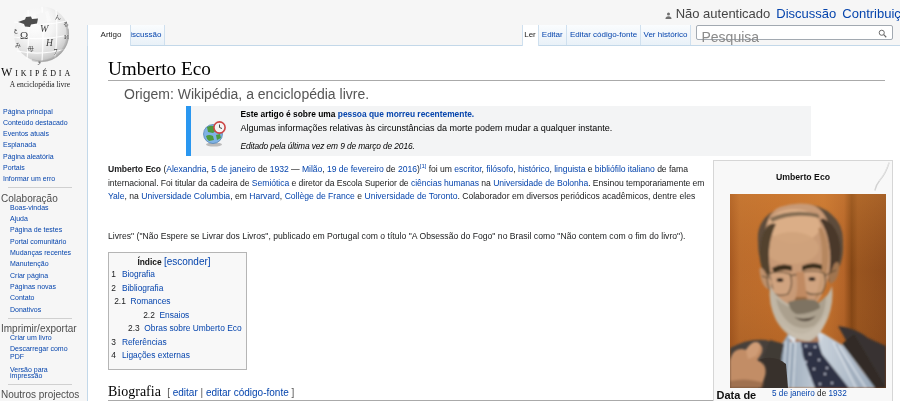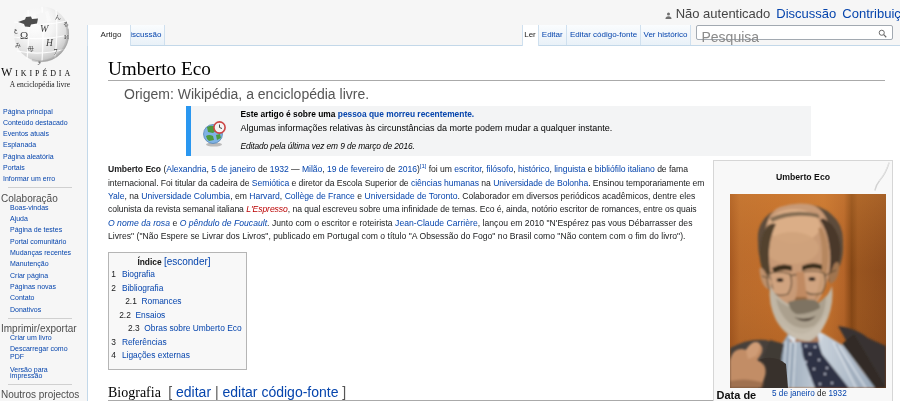--- a/index.html
+++ b/index.html
@@ -130,38 +130,38 @@
 <div class="abs" style="left:240.5px;top:108.3px;font-size:8.4px;line-height:13.7px;color:#000">
 <b>Este artigo é sobre uma <a style="color:#0645ad">pessoa que morreu recentemente.</a></b><br>
 <span style="font-size:9px">Algumas informações relativas às circunstâncias da morte podem mudar a qualquer instante.</span>
 </div>
 <div class="abs" style="left:240.5px;top:140.5px;font-size:8.4px;color:#000"><i style="letter-spacing:-0.12px">Editado pela última vez em 9 de março de 2016.</i></div>
 
 <div class="abs" style="left:108px;top:163.1px;font-size:8.6px;line-height:13.46px;color:#202122">
 <span style="letter-spacing:-0.04px"><b>Umberto Eco</b> (<a>Alexandria</a>, <a>5 de janeiro</a> de <a>1932</a> — <a>Milão</a>, <a>19 de fevereiro</a> de <a>2016</a>)<sup style="font-size:6px;line-height:0"><a>[1]</a></sup> foi um <a>escritor</a>, <a>filósofo</a>, <a>histórico</a>, <a>linguista</a> e <a>bibliófilo</a> <a>italiano</a> de fama</span><br>
 <span style="letter-spacing:-0.045px">internacional. Foi titular da cadeira de <a>Semiótica</a> e diretor da Escola Superior de <a>ciências humanas</a> na <a>Universidade de Bolonha</a>. Ensinou temporariamente em</span><br>
 <a>Yale</a>, na <a>Universidade Columbia</a>, em <a>Harvard</a>, <a>Collège de France</a> e <a>Universidade de Toronto</a>. Colaborador em diversos periódicos acadêmicos, dentre eles<br>
-<span style="letter-spacing:-0.06px">colunista da revista semanal italiana <a style="color:#ba0000"><i>L'Espresso</i></a>, na qual escreveu sobre uma infinidade de temas. Eco é, ainda, notório escritor de romances, entre os quais</span><br>
-<span style="letter-spacing:0.025px"><i><a>O nome da rosa</a></i> e <i><a>O pêndulo de Foucault</a></i>. Junto com o escritor e roteirista <a>Jean-Claude Carrière</a>, lançou em 2010 "N'Espérez pas vous Débarrasser des</span><br>
+<br>
+<br>
 <span style="letter-spacing:0.02px">Livres" ("Não Espere se Livrar dos Livros", publicado em Portugal com o título "A Obsessão do Fogo" no Brasil como "Não contem com o fim do livro").</span>
 </div>
 
 <div id="toc"></div>
 <div class="abs" style="left:108px;top:256px;width:132px;text-align:center;font-size:8.4px"><b style="color:#111">Índice</b> <a style="font-size:10px">[esconder]</a></div>
 <div class="abs" style="left:111.2px;top:268.2px;font-size:8.4px;line-height:13.55px;color:#202122">
 <span style="display:inline-block;width:10.7px">1</span><a>Biografia</a><br>
 <span style="display:inline-block;width:10.7px">2</span><a>Bibliografia</a><br>
-<span style="display:inline-block;width:16.3px;margin-left:14px">2.1</span><a>Romances</a><br>
-<span style="display:inline-block;width:16.3px;margin-left:8px">2.2</span><a>Ensaios</a><br>
+<span style="display:inline-block;width:16.3px;margin-left:3px">2.1</span><a>Romances</a><br>
+<span style="display:inline-block;width:16.3px;margin-left:32px">2.2</span><a>Ensaios</a><br>
 <span style="display:inline-block;width:16.3px;margin-left:16.8px">2.3</span><a>Obras sobre Umberto Eco</a><br>
 <span style="display:inline-block;width:10.7px">3</span><a>Referências</a><br>
 <span style="display:inline-block;width:10.7px">4</span><a>Ligações externas</a>
 </div>
 
-<div class="abs serif" style="left:108px;top:384px;font-size:14px;color:#000">Biografia <span style="font-family:'Liberation Sans';font-size:14px;color:#555">&nbsp;[ <a>editar</a> | <a>editar código-fonte</a> ]</span></div>
+<div class="abs serif" style="left:108px;top:384px;font-size:14px;color:#000">Biografia <span style="font-family:'Liberation Sans';font-size:10px;color:#555">&nbsp;[ <a>editar</a> | <a>editar código-fonte</a> ]</span></div>
 <div class="abs" style="left:108px;top:400px;width:777px;height:1px;background:#aaa"></div>
 
 <div id="infobox"></div>
 <svg class="abs" style="left:870px;top:161px" width="22" height="32" viewBox="0 0 22 32">
     <path d="M19,2 Q16,12 10,19 Q6,24 5,29" fill="none" stroke="#d2d2d2" stroke-width="1.3" stroke-linecap="round"></path>
     <path d="M19,2 Q15,13 9,20" fill="none" stroke="#e8e8e8" stroke-width="0.8"></path>
   </svg>
 <div class="abs" style="left:713px;top:172px;width:180px;text-align:center;font-size:8.7px"><b style="color:#111">Umberto Eco</b></div>
 <div class="abs" style="left:716.5px;top:388.5px;font-size:11px"><b style="color:#111">Data de</b></div>
 <div class="abs" style="left:772px;top:388.5px;font-size:8.2px"><a>5 de janeiro</a> <span style="color:#222">de</span> <a>1932</a></div>

